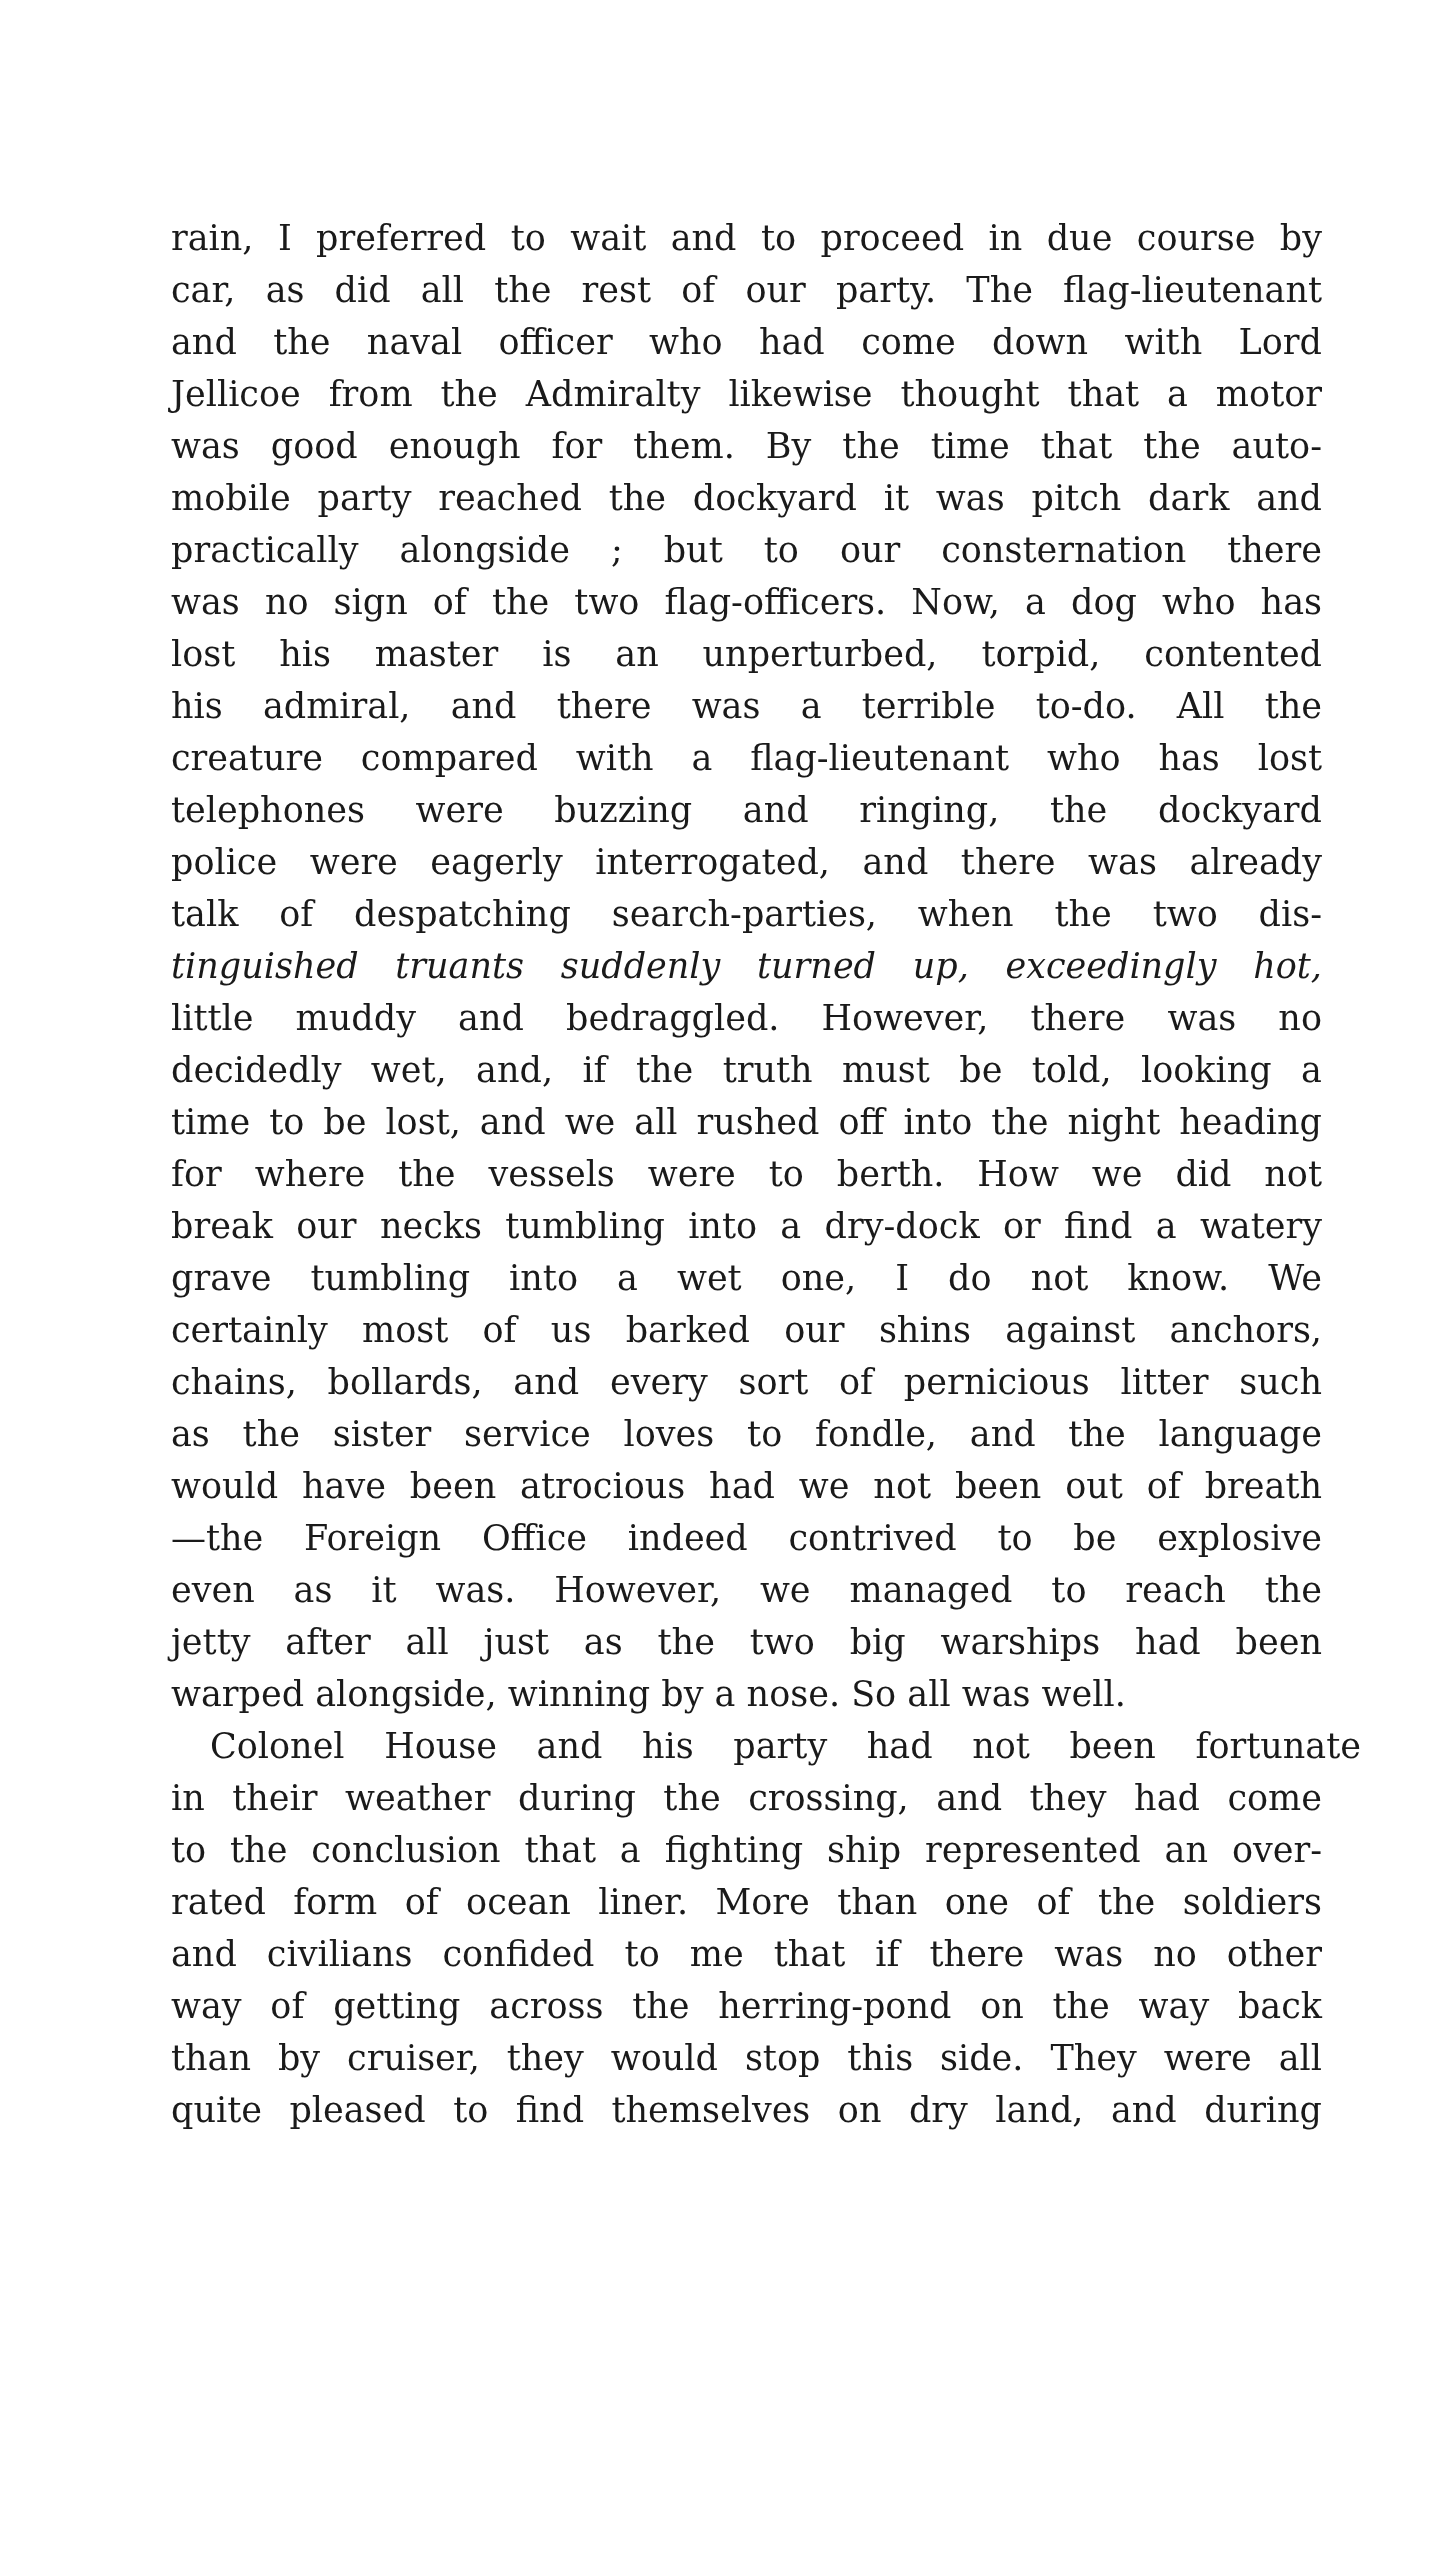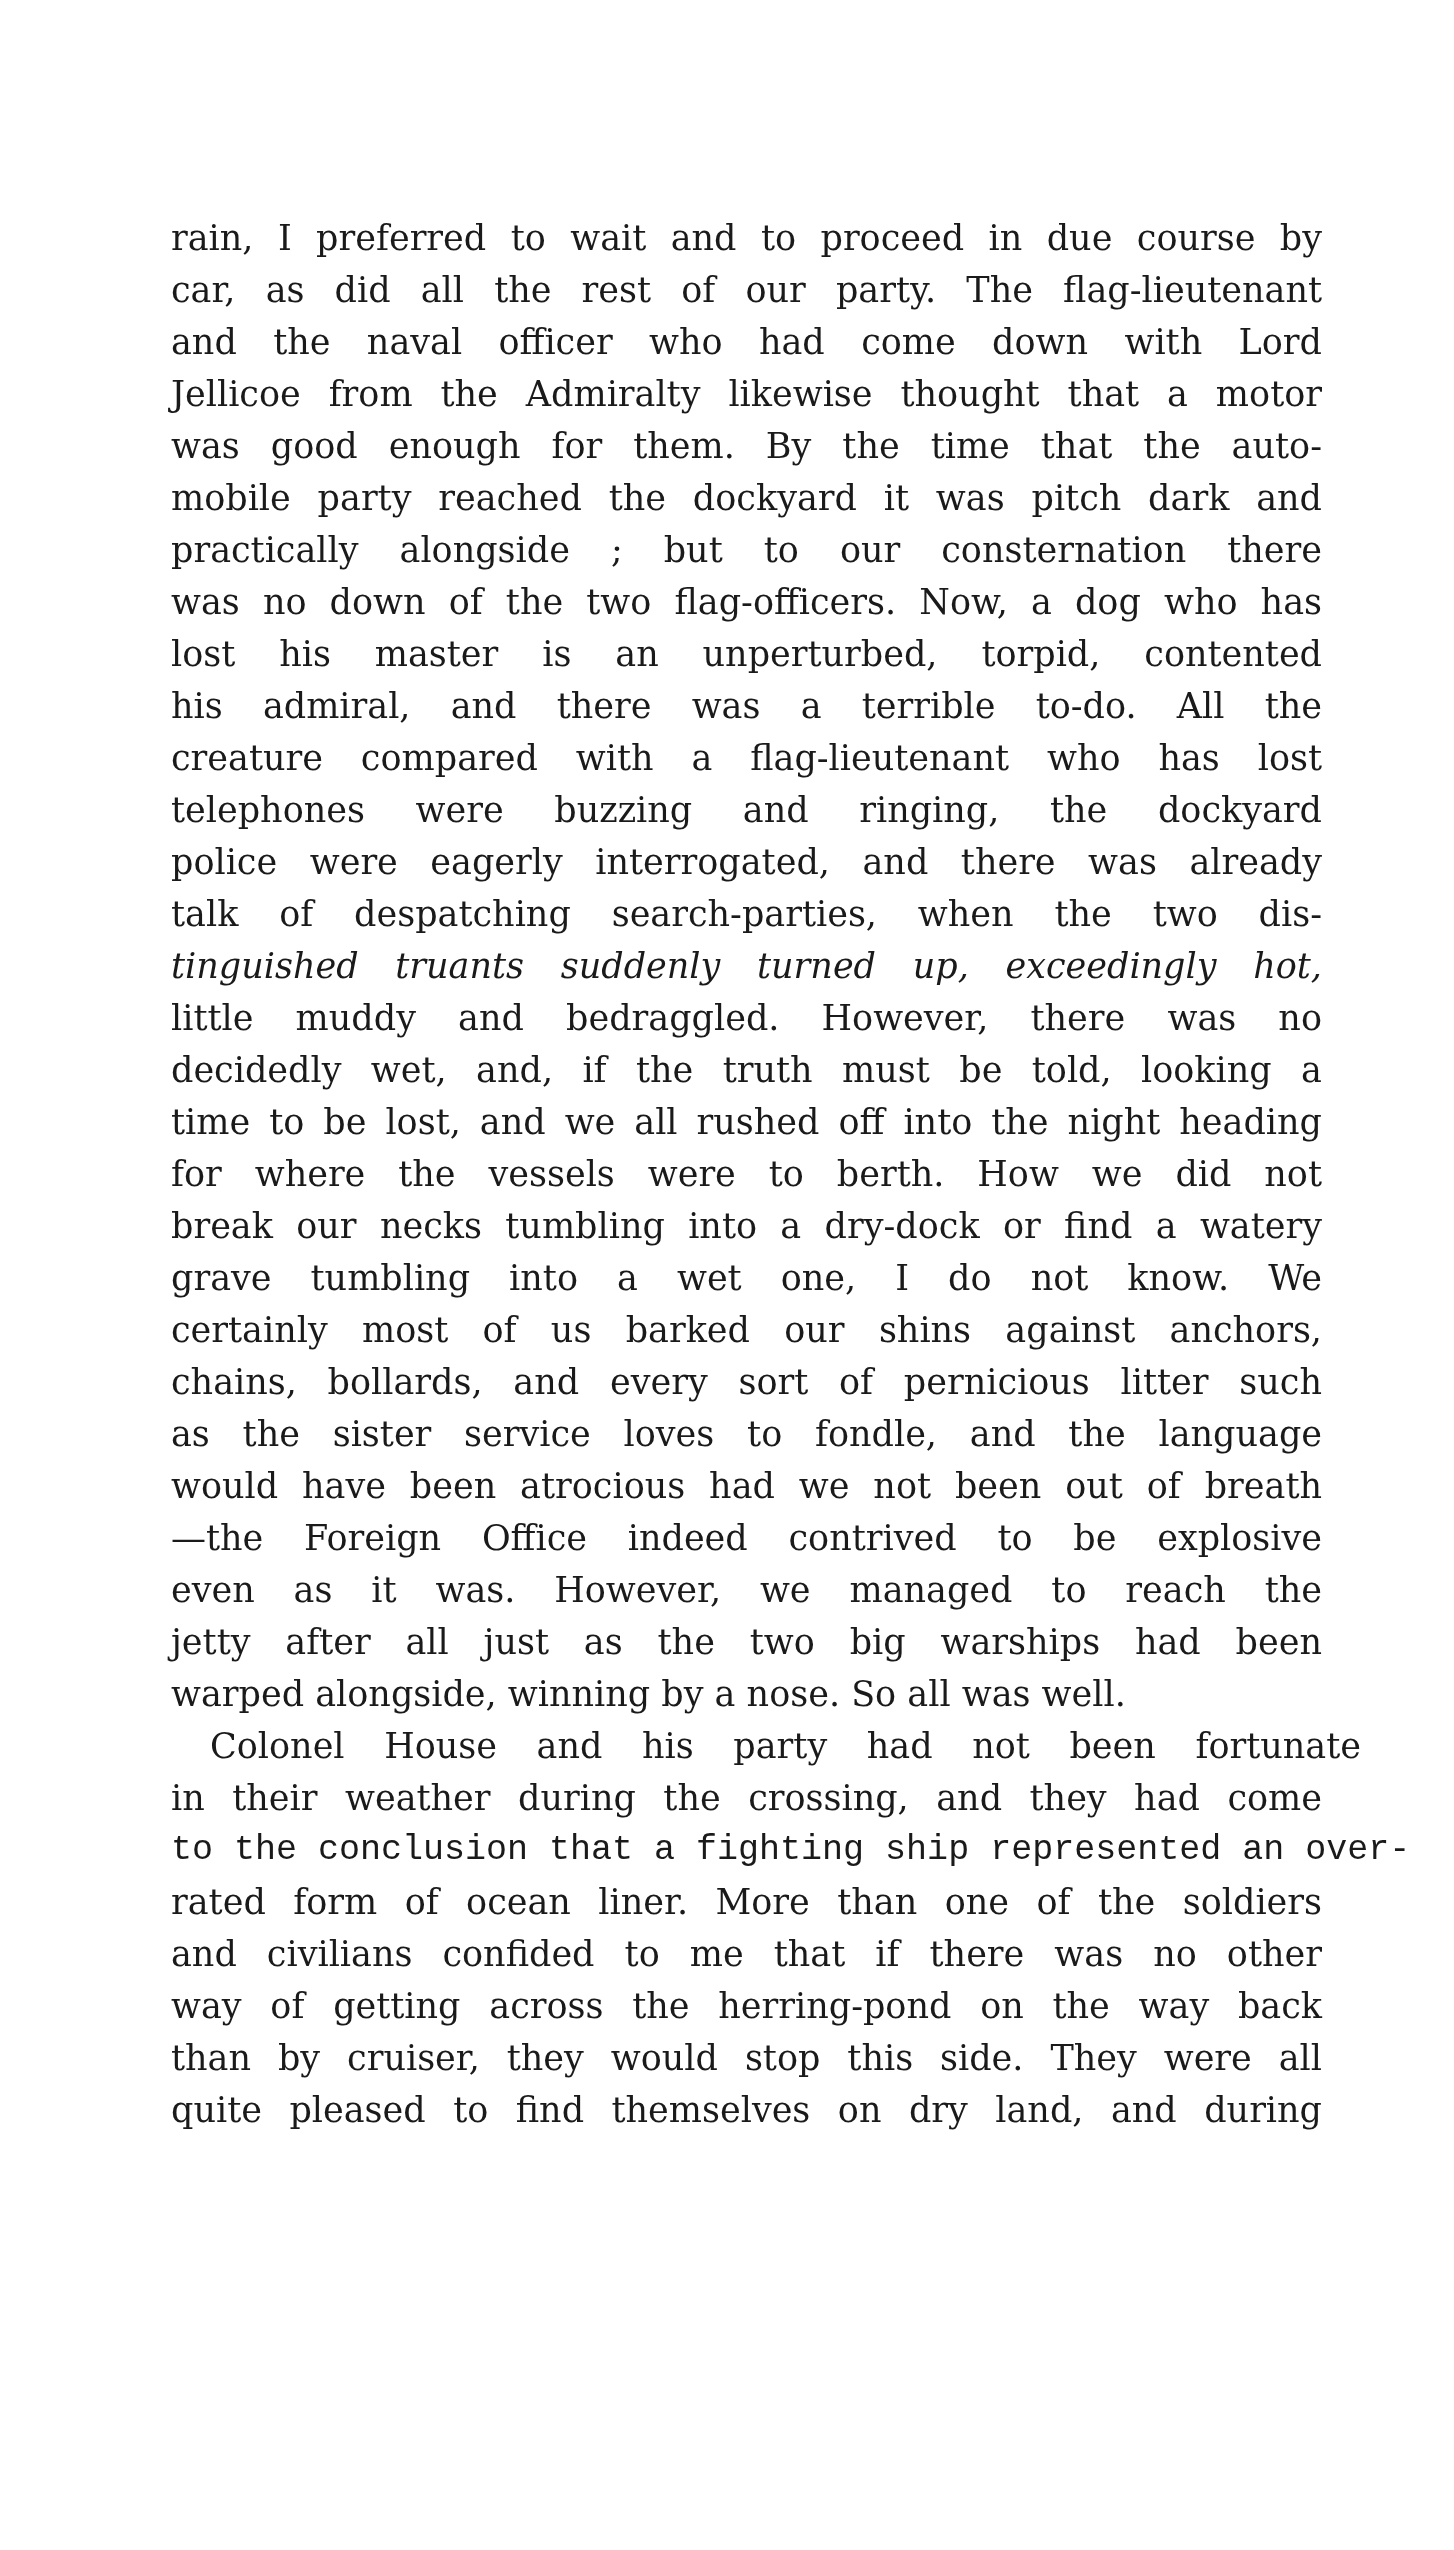--- a/index.html
+++ b/index.html
@@ -69,21 +69,21 @@
 
   <div class="body-text">
     <div class="paragraph">
       <span class="line" style="display: block; width: 1151px;">rain, I preferred to wait and to proceed in due course by</span>
       <span class="line" style="display: block; width: 1151px;">car, as did all the rest of our party.  The flag-lieutenant</span>
       <span class="line" style="display: block; width: 1151px;">and the naval officer who had come down with Lord</span>
       <span class="line" style="display: block; width: 1151px;">Jellicoe from the Admiralty likewise thought that a motor</span>
       <span class="line" style="display: block; width: 1151px;">was good enough for them.  By the time that the auto-</span>
       <span class="line" style="display: block; width: 1151px;">mobile party reached the dockyard it was pitch dark and</span>
       <span class="line" style="display: block; width: 1151px;">practically alongside ;  but to our consternation there</span>
-      <span class="line" style="display: block; width: 1151px;">was no down of the two flag-officers.  Now, a dog who has</span>
+      <span class="line" style="display: block; width: 1151px;">was no sign of the two flag-officers.  Now, a dog who has</span>
       <span class="line" style="display: block; width: 1151px;">lost his master is an unperturbed, torpid, contented</span>
       <span class="line" style="display: block; width: 1151px;">his admiral, and there was a terrible to-do.  All the</span>
       <span class="line" style="display: block; width: 1151px;">creature compared with a flag-lieutenant who has lost</span>
       <span class="line" style="display: block; width: 1151px;">telephones were buzzing and ringing, the dockyard</span>
       <span class="line" style="display: block; width: 1151px;">police were eagerly interrogated, and there was already</span>
       <span class="line" style="display: block; width: 1151px;">talk of despatching search-parties, when the two dis-</span>
       <span class="line" style="display: block; width: 1151px; font-style: italic;">tinguished truants suddenly turned up, exceedingly hot,</span>
       <span class="line" style="display: block; width: 1151px;">little muddy and bedraggled.  However, there was no</span>
       <span class="line" style="display: block; width: 1151px;">decidedly wet, and, if the truth must be told, looking a</span>
       <span class="line" style="display: block; width: 1151px;">time to be lost, and we all rushed off into the night heading</span>
@@ -95,21 +95,21 @@
       <span class="line" style="display: block; width: 1151px;">as the sister service loves to fondle, and the language</span>
       <span class="line" style="display: block; width: 1151px;">would have been atrocious had we not been out of breath</span>
       <span class="line" style="display: block; width: 1151px;">—the Foreign Office indeed contrived to be explosive</span>
       <span class="line" style="display: block; width: 1151px;">even as it was.  However, we managed to reach the</span>
       <span class="line" style="display: block; width: 1151px;">jetty after all just as the two big warships had been</span>
       <span class="line last" style="display: block; width: 1151px;">warped alongside, winning by a nose.  So all was well.</span>
     </div>
     <div class="paragraph">
       <span class="line indent" style="display: block; width: 1151px;">Colonel House and his party had not been fortunate</span>
       <span class="line" style="display: block; width: 1151px;">in their weather during the crossing, and they had come</span>
-      <span class="line" style="display: block; width: 1151px; font-family: Liberation Mono, monospace;">to the conclusion that a fighting ship represented an over-</span>
+      <span class="line" style="display: block; width: 1151px;">to the conclusion that a fighting ship represented an over-</span>
       <span class="line" style="display: block; width: 1151px;">rated form of ocean liner.  More than one of the soldiers</span>
       <span class="line" style="display: block; width: 1151px;">and civilians confided to me that if there was no other</span>
       <span class="line" style="display: block; width: 1151px;">way of getting across the herring-pond on the way back</span>
       <span class="line" style="display: block; width: 1151px;">than by cruiser, they would stop this side.  They were all</span>
       <span class="line" style="display: block; width: 1151px;">quite pleased to find themselves on dry land, and during</span>
     </div>
   </div>
 </div>
 
 

